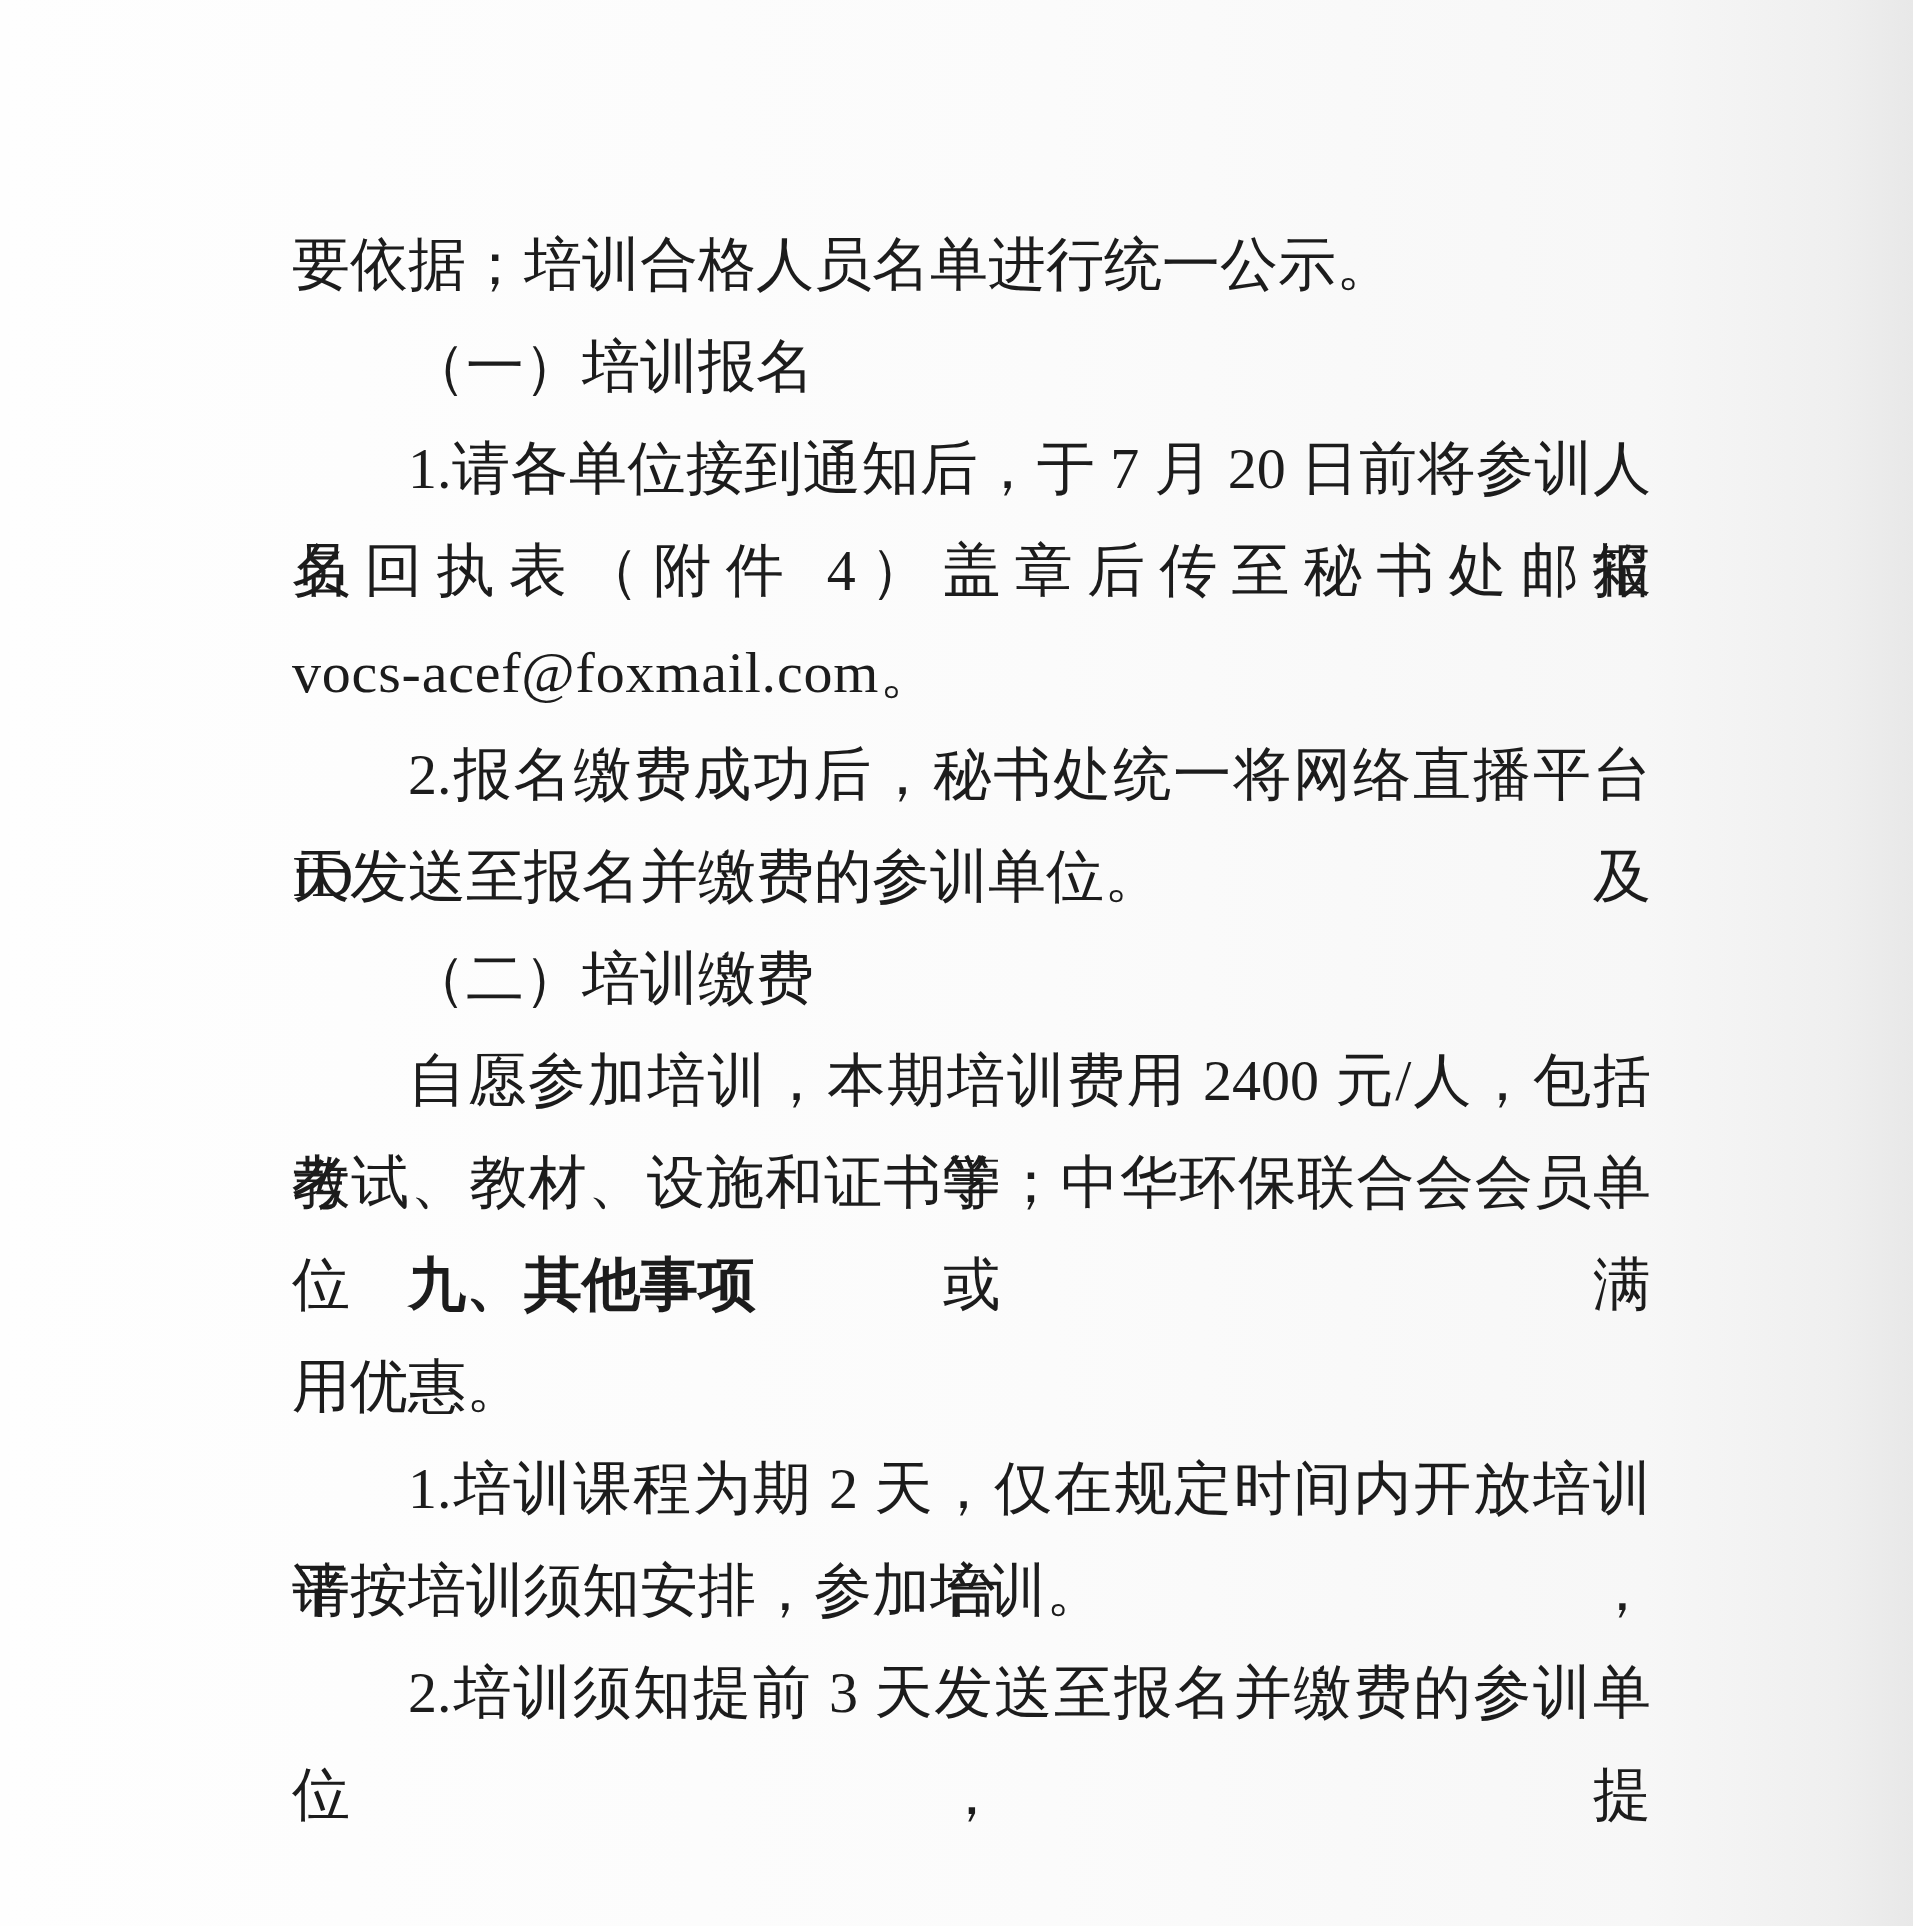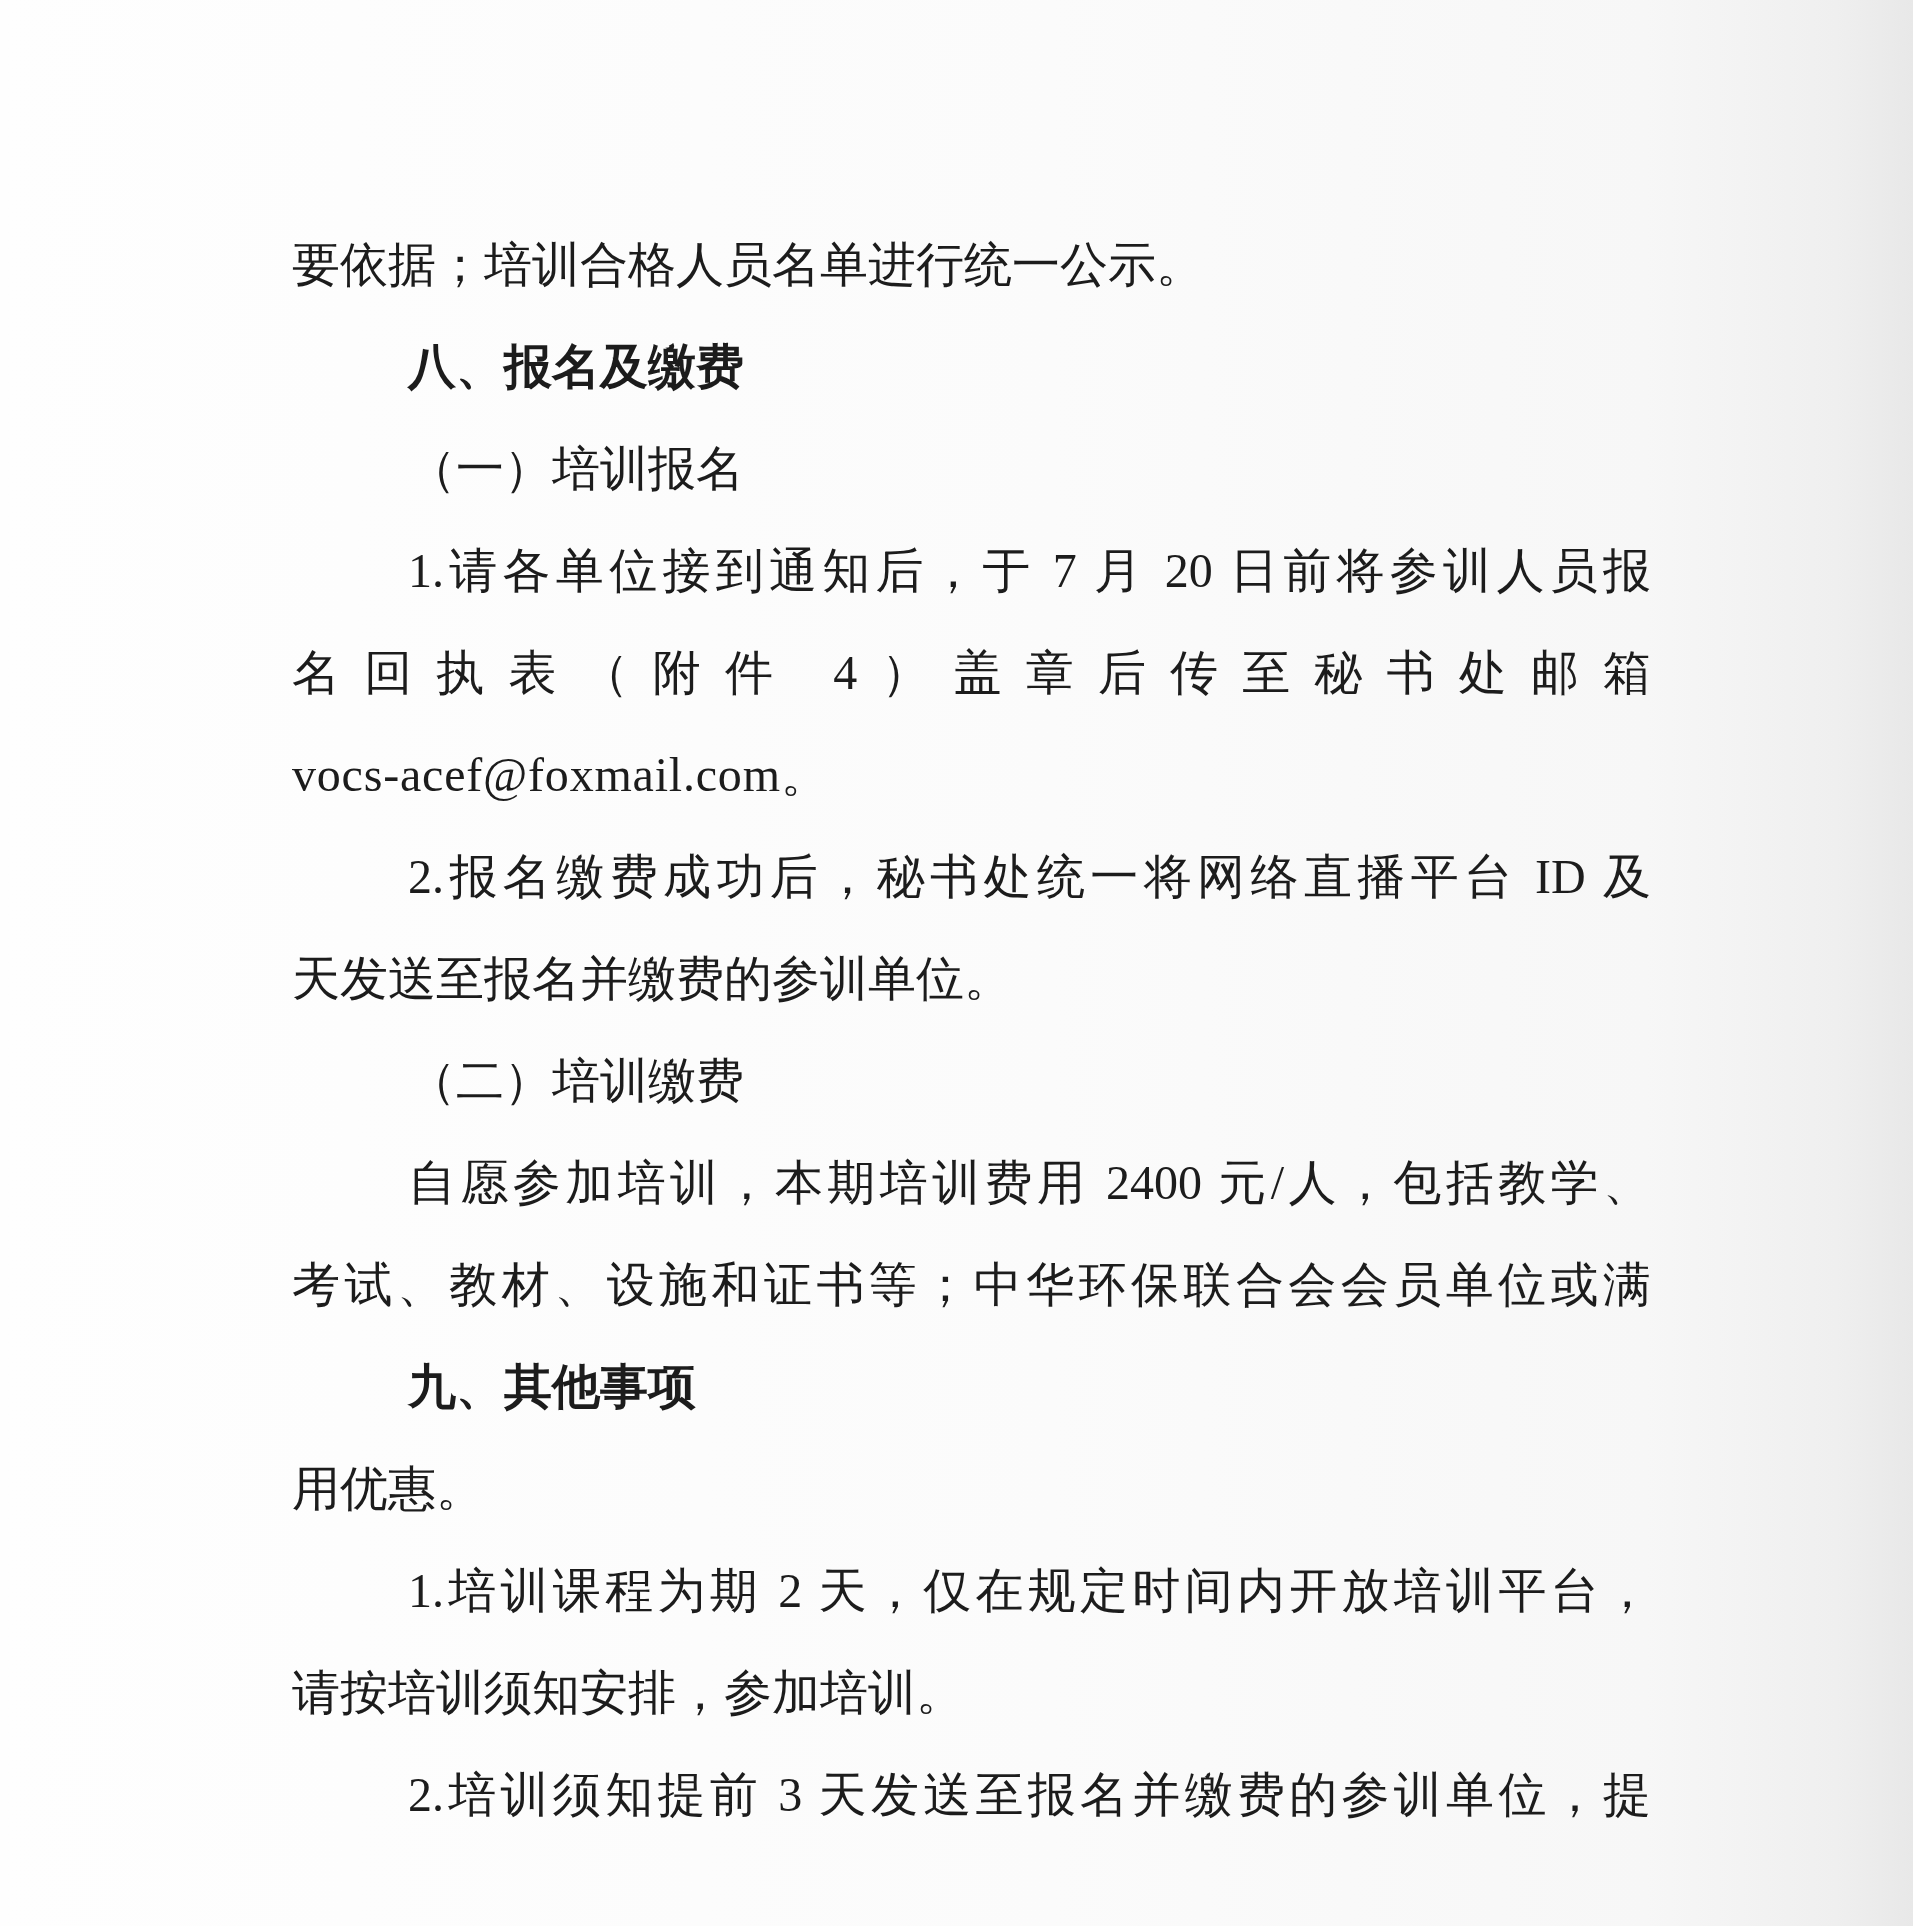--- a/index.html
+++ b/index.html
@@ -36,21 +36,21 @@
   .textblock {
     position: absolute;
     left: 292px;
     top: 214px;
     width: 1359px;
     color: #1c1c1c;
   }
   .line {
     height: 102px;
     line-height: 102px;
-    font-size: 48px;
+    font-size: 58px;
     text-align: left;
     white-space: nowrap;
   }
   
   .line.fill {
     white-space: normal;
     text-align: justify;
     text-align-last: justify;
   }
   .line.indent2 {
@@ -67,21 +67,20 @@
     letter-spacing: 0.8px;
   }
 </style>
 </head>
 <body>
 
 <div class="paper"></div>
 
 <div class="textblock">
   <div class="line">要依据；培训合格人员名单进行统一公示。</div>
-  <div class="line heading indent2">八、报名及缴费</div>
   <div class="line indent2">（一）培训报名</div>
   <div class="line fill indent2">1.请各单位接到通知后，于 7 月 20 日前将参训人员报</div>
   <div class="line fill">名回执表（附件 4）盖章后传至秘书处邮箱</div>
   <div class="line latin">vocs-acef@foxmail.com。</div>
   <div class="line fill indent2">2.报名缴费成功后，秘书处统一将网络直播平台 ID 及</div>
   <div class="line">天发送至报名并缴费的参训单位。</div>
   <div class="line indent2">（二）培训缴费</div>
   <div class="line fill indent2">自愿参加培训，本期培训费用 2400 元/人，包括教学、</div>
   <div class="line fill">考试、教材、设施和证书等；中华环保联合会会员单位或满</div>
   <div class="line heading indent2">九、其他事项</div>

